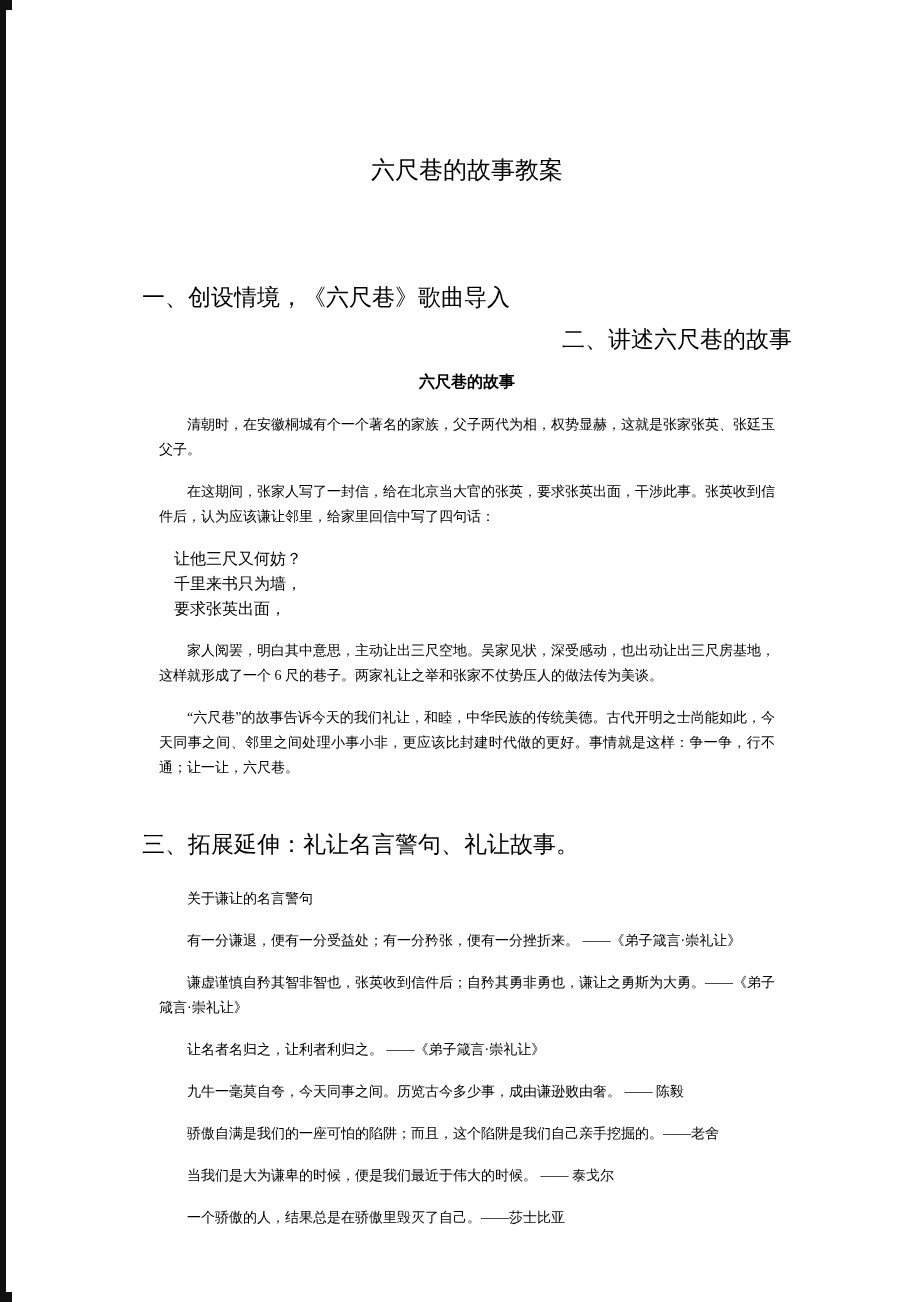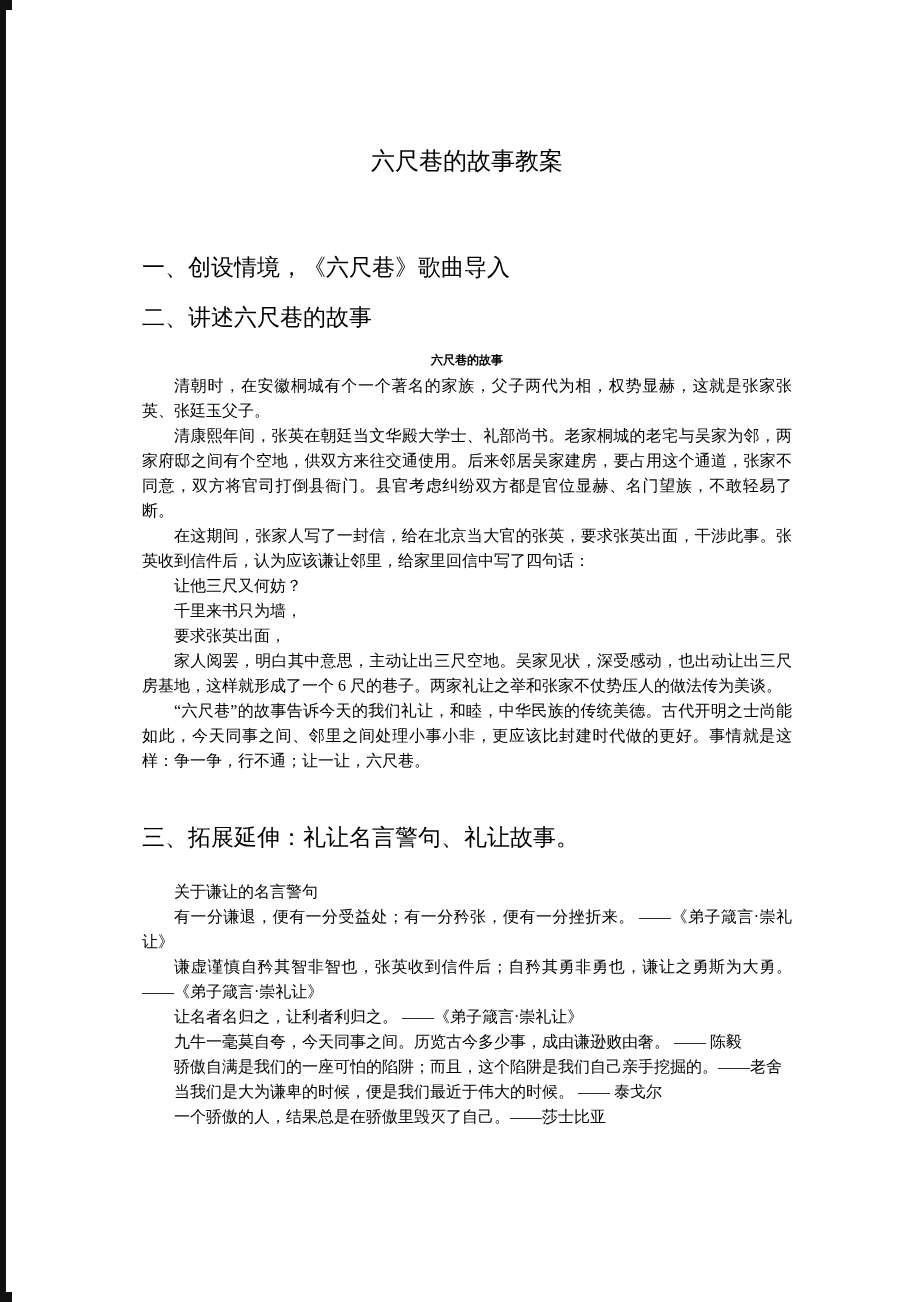--- a/index.html
+++ b/index.html
@@ -36,50 +36,50 @@
     position: absolute;
     left: 0;
     bottom: 0;
     width: 12px;
     height: 10px;
     background: #111111;
   }
   .content {
     position: absolute;
     left: 142px;
-    top: 3px;
+    top: 12px;
     width: 650px;
   }
   .doc-title {
     margin: 142px 0 0 0;
     text-align: center;
     font-size: 24px;
     font-weight: normal;
     line-height: 32px;
   }
   .h-major {
     margin: 0;
     font-size: 23px;
     font-weight: normal;
     line-height: 34px;
   }
-  .h-one { margin-top: 74px; }
-  .h-two { margin-top: 16px; }
+  .h-one { margin-top: 95px; }
+  .h-two { margin-top: 8px; text-align: right; }
   .h-three { margin-top: 48px; margin-bottom: 24px; }
   .story-subtitle {
     margin-top: 12px;
     text-align: center;
-    font-size: 12px;
+    font-size: 16px;
     font-weight: bold;
     line-height: 26px;
     font-family: "Liberation Sans", "DejaVu Sans", sans-serif;
   }
   .body-p {
-    margin: 0;
-    font-size: 16px;
+    margin: 17px;
+    font-size: 14px;
     line-height: 25px;
     text-indent: 2em;
     text-align: justify;
   }
   .poem-line {
     margin: 0;
     font-size: 16px;
     line-height: 25px;
     padding-left: 2em;
   }
@@ -95,21 +95,20 @@
   <div class="content">
 
     <h1 class="doc-title">六尺巷的故事教案</h1>
 
     <h2 class="h-major h-one">一、创设情境，《六尺巷》歌曲导入</h2>
     <h2 class="h-major h-two">二、讲述六尺巷的故事</h2>
 
     <div class="story-subtitle">六尺巷的故事</div>
 
     <p class="body-p">清朝时，在安徽桐城有个一个著名的家族，父子两代为相，权势显赫，这就是张家张英、张廷玉父子。</p>
-    <p class="body-p">清康熙年间，张英在朝廷当文华殿大学士、礼部尚书。老家桐城的老宅与吴家为邻，两家府邸之间有个空地，供双方来往交通使用。后来邻居吴家建房，要占用这个通道，张家不同意，双方将官司打倒县衙门。县官考虑纠纷双方都是官位显赫、名门望族，不敢轻易了断。</p>
     <p class="body-p">在这期间，张家人写了一封信，给在北京当大官的张英，要求张英出面，干涉此事。张英收到信件后，认为应该谦让邻里，给家里回信中写了四句话：</p>
 
     <p class="poem-line">让他三尺又何妨？</p>
     <p class="poem-line">千里来书只为墙，</p>
     <p class="poem-line">要求张英出面，</p>
 
     <p class="body-p">家人阅罢，明白其中意思，主动让出三尺空地。吴家见状，深受感动，也出动让出三尺房基地，这样就形成了一个 6 尺的巷子。两家礼让之举和张家不仗势压人的做法传为美谈。</p>
     <p class="body-p">“六尺巷”的故事告诉今天的我们礼让，和睦，中华民族的传统美德。古代开明之士尚能如此，今天同事之间、邻里之间处理小事小非，更应该比封建时代做的更好。事情就是这样：争一争，行不通；让一让，六尺巷。</p>
 
     <h2 class="h-major h-three">三、拓展延伸：礼让名言警句、礼让故事。</h2>

